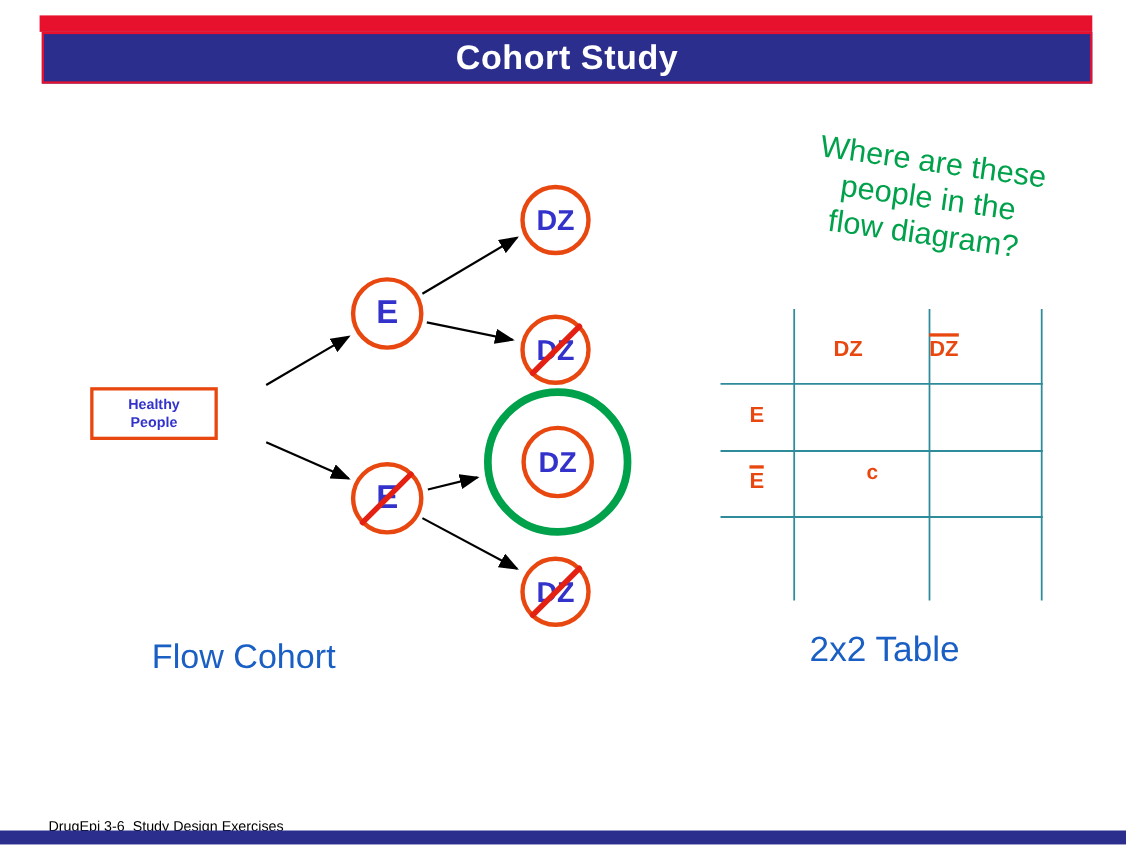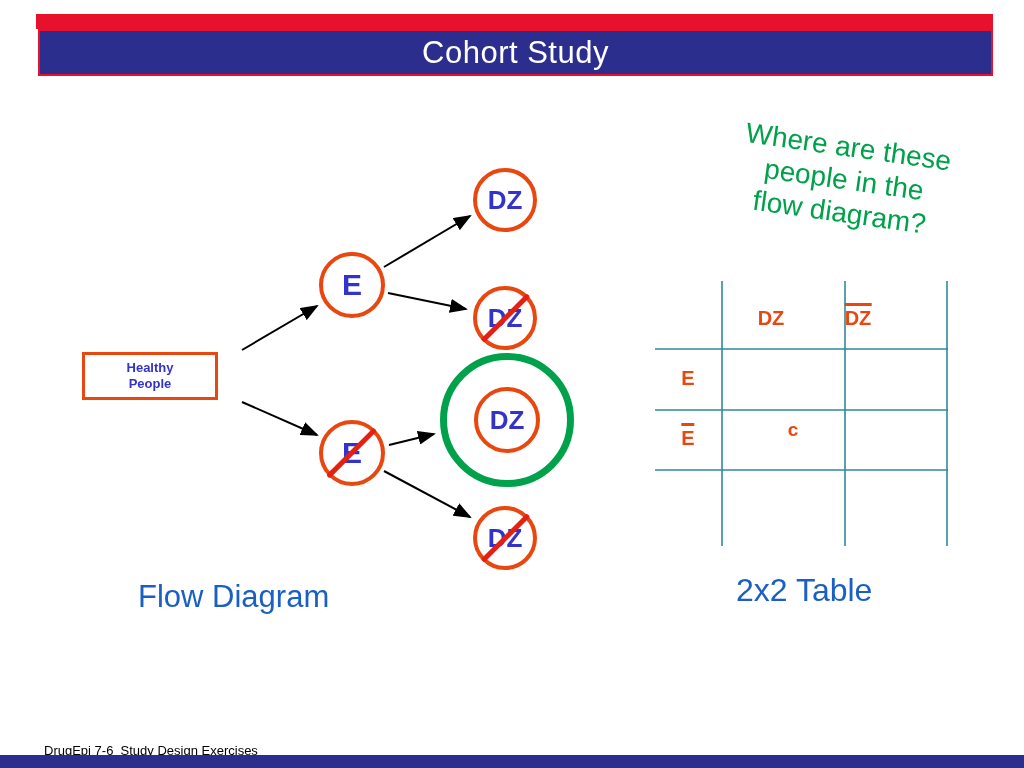--- a/index.html
+++ b/index.html
@@ -17,26 +17,26 @@
     font-family:"Liberation Sans",sans-serif;
   }
   .abs{position:absolute;}
 
   .top-strip{left:36px;top:14px;width:957px;height:15px;background:var(--red);}
   .title-bar{
     left:38px;top:29px;width:955px;height:47px;background:var(--navy);
     border:2px solid var(--red);box-sizing:border-box;
     display:flex;align-items:center;justify-content:center;
   }
-  .title-text{color:#ffffff;font-size:31px;font-weight:normal;letter-spacing:.5px;}
+  .title-text{color:#ffffff;font-size:31px;font-weight:bold;letter-spacing:.5px;}
 
   .overlay{left:0;top:0;pointer-events:none;}
 
   .root-box{
-    left:82px;top:352px;width:136px;height:48px;border:3px solid var(--orange);
+    left:82px;top:352px;width:116px;height:48px;border:3px solid var(--orange);
     box-sizing:border-box;display:flex;align-items:center;justify-content:center;text-align:center;
   }
   .root-text{color:var(--node-blue);font-weight:bold;font-size:13px;line-height:1.25;white-space:pre-line;}
 
   .node{
     position:absolute;border:4px solid var(--orange);border-radius:50%;
     display:flex;align-items:center;justify-content:center;box-sizing:border-box;
   }
   .node .nlabel{color:var(--node-blue);font-weight:bold;}
   .n-e   {left:319px;top:252px;width:66px;height:66px;} .n-e  .nlabel{font-size:30px;}
@@ -154,19 +154,19 @@
   <div class="tbl-label pos-col-dz">DZ</div>
   <div class="tbl-label pos-col-ndz">
     <span class="overbar">DZ</span>
   </div>
   <div class="tbl-label pos-row-e">E</div>
   <div class="tbl-label pos-row-ne">
     <span class="overbar">E</span>
   </div>
   <div class="tbl-label pos-cell-c">c</div>
 
-  <div class="abs flow-caption">Flow Diagram</div>
+  <div class="abs flow-caption">Flow Cohort</div>
   <div class="abs table-caption">2x2 Table</div>
 
-  <div class="abs footer">DrugEpi 7-6  Study Design Exercises</div>
+  <div class="abs footer">DrugEpi 3-6  Study Design Exercises</div>
   <div class="abs bottom-strip"></div>
 
 </div>
 
 </body></html>

